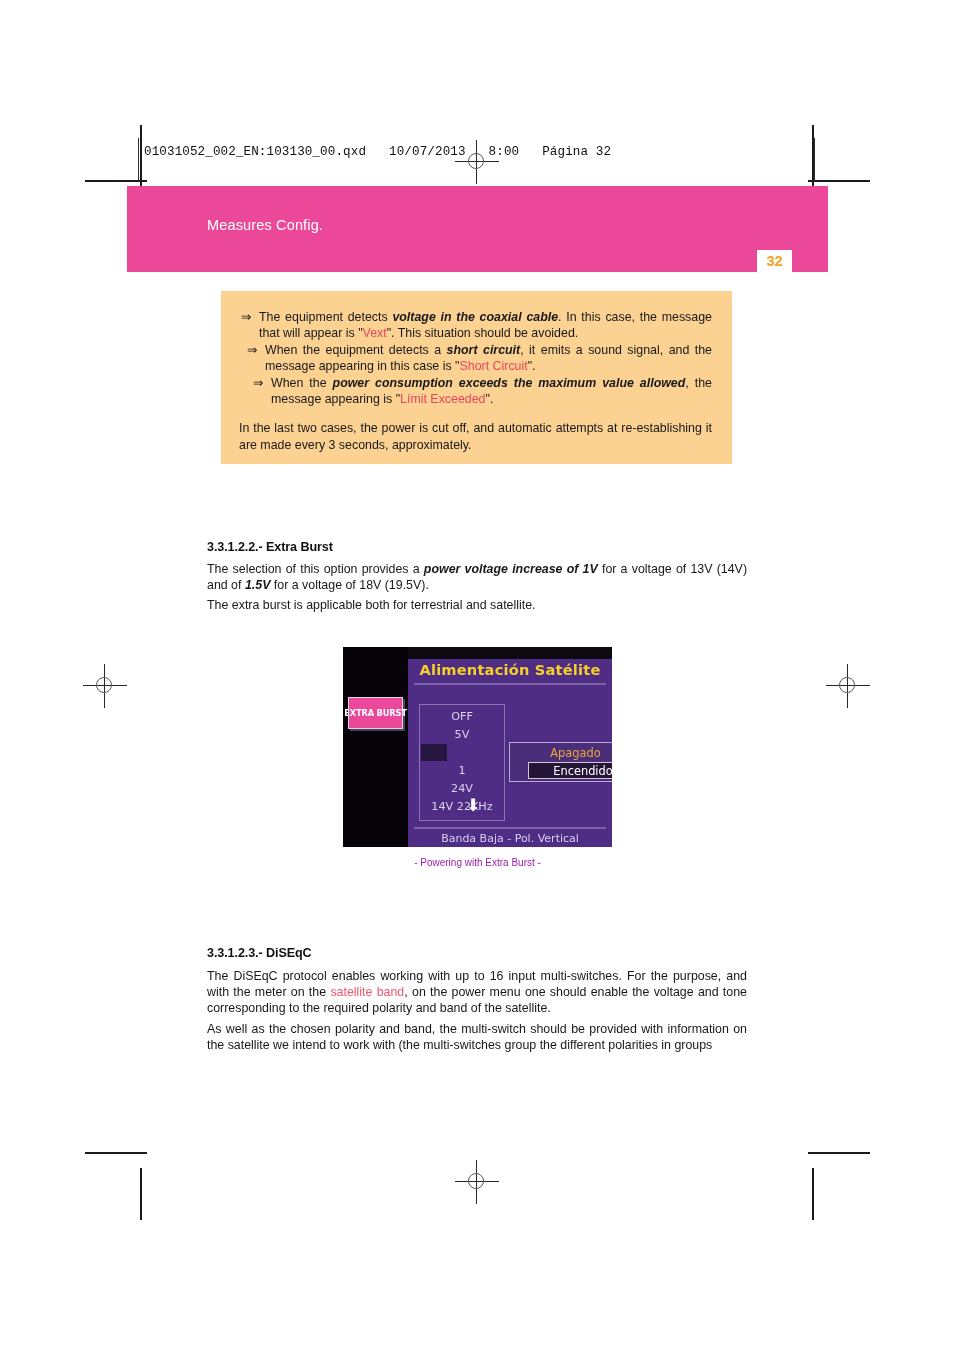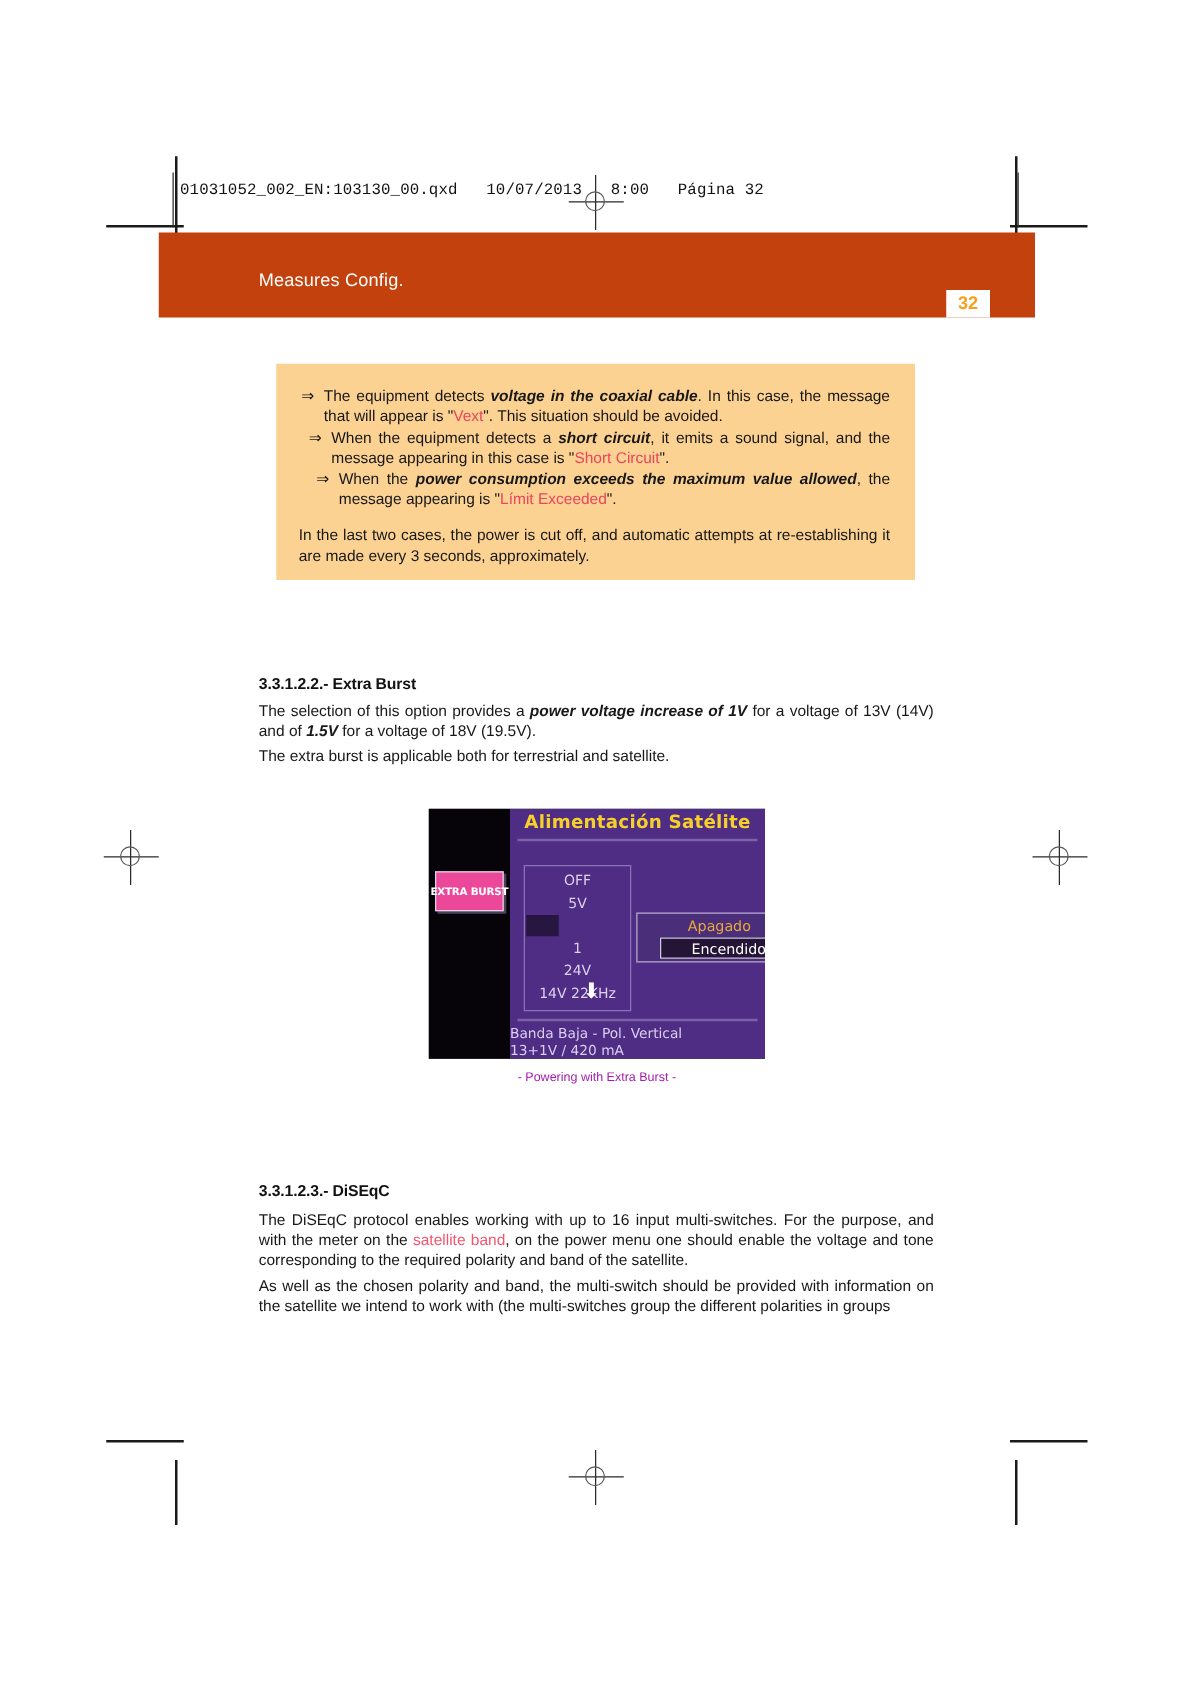--- a/index.html
+++ b/index.html
@@ -52,22 +52,22 @@
     position: absolute; left: 814px; top: 138px;
     width: 1.3px; height: 44px; background: #2b2b2b;
   }
 
   
   .runhead {
     position: absolute;
     left: 127px;
     top: 186px;
     width: 701px;
-    height: 68px;
-    background: #c2410c;
+    height: 86px;
+    background: #ec4899;
   }
   .runhead-title {
     position: absolute;
     left: 80px;
     top: 31px;
     font-size: 14.5px;
     color: #ffffff;
     letter-spacing: 0.15px;
   }
   .pagenum-box {
@@ -175,21 +175,21 @@
   }
   .dev-softkey span {
     font-size: 8.3px;
     font-weight: bold;
     color: #ffffff;
     letter-spacing: -0.2px;
     white-space: nowrap;
   }
   .dev-main {
     position: absolute;
-    left: 65px; top: 0;
+    left: 65px; top: 12px;
     width: 204px; height: 200px;
     background: #4f2d84;
   }
   .dev-title {
     position: absolute;
     left: 0; top: 2px;
     width: 204px;
     text-align: center;
     font-size: 14.6px;
     font-weight: bold;
@@ -276,21 +276,21 @@
 
   .dev-foot-rule {
     position: absolute;
     left: 6px; top: 168px;
     width: 192px; height: 1.5px;
     background: #7c63a8;
   }
   .dev-foot {
     position: absolute;
     left: 0; width: 204px;
-    text-align: left;
+    text-align: center;
     font-size: 11px;
     color: #d9cff0;
   }
   .dev-foot.l1 { top: 173px; }
   .dev-foot.l2 { top: 187px; }
 
   .figcap {
     position: absolute;
     left: 343px;
     top: 857px;

